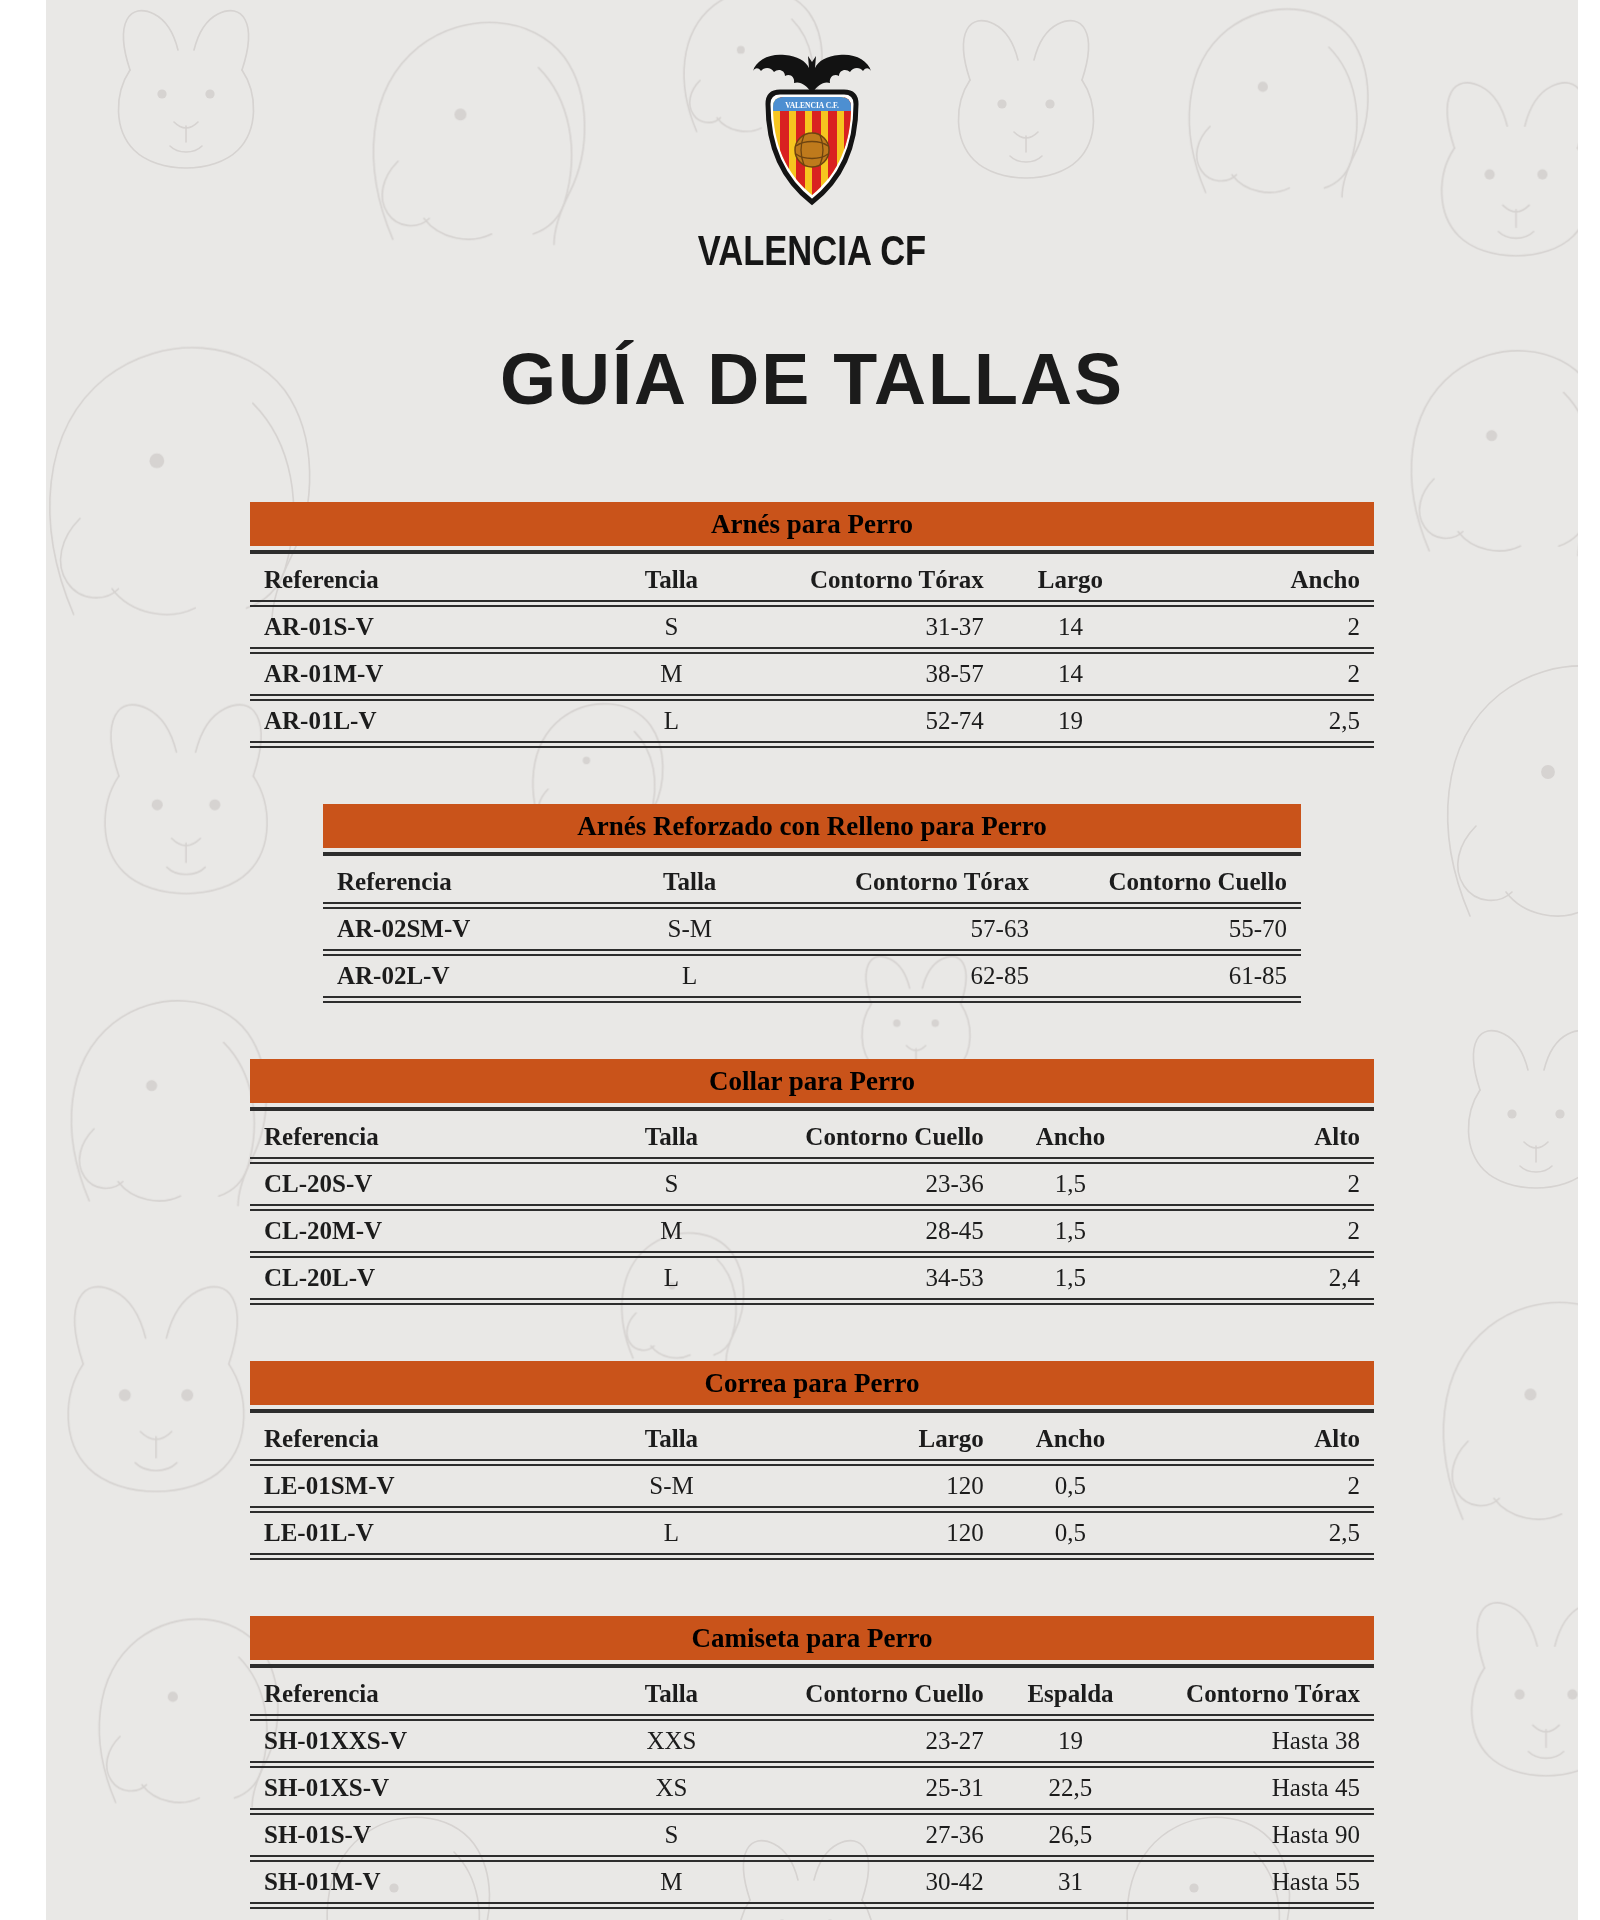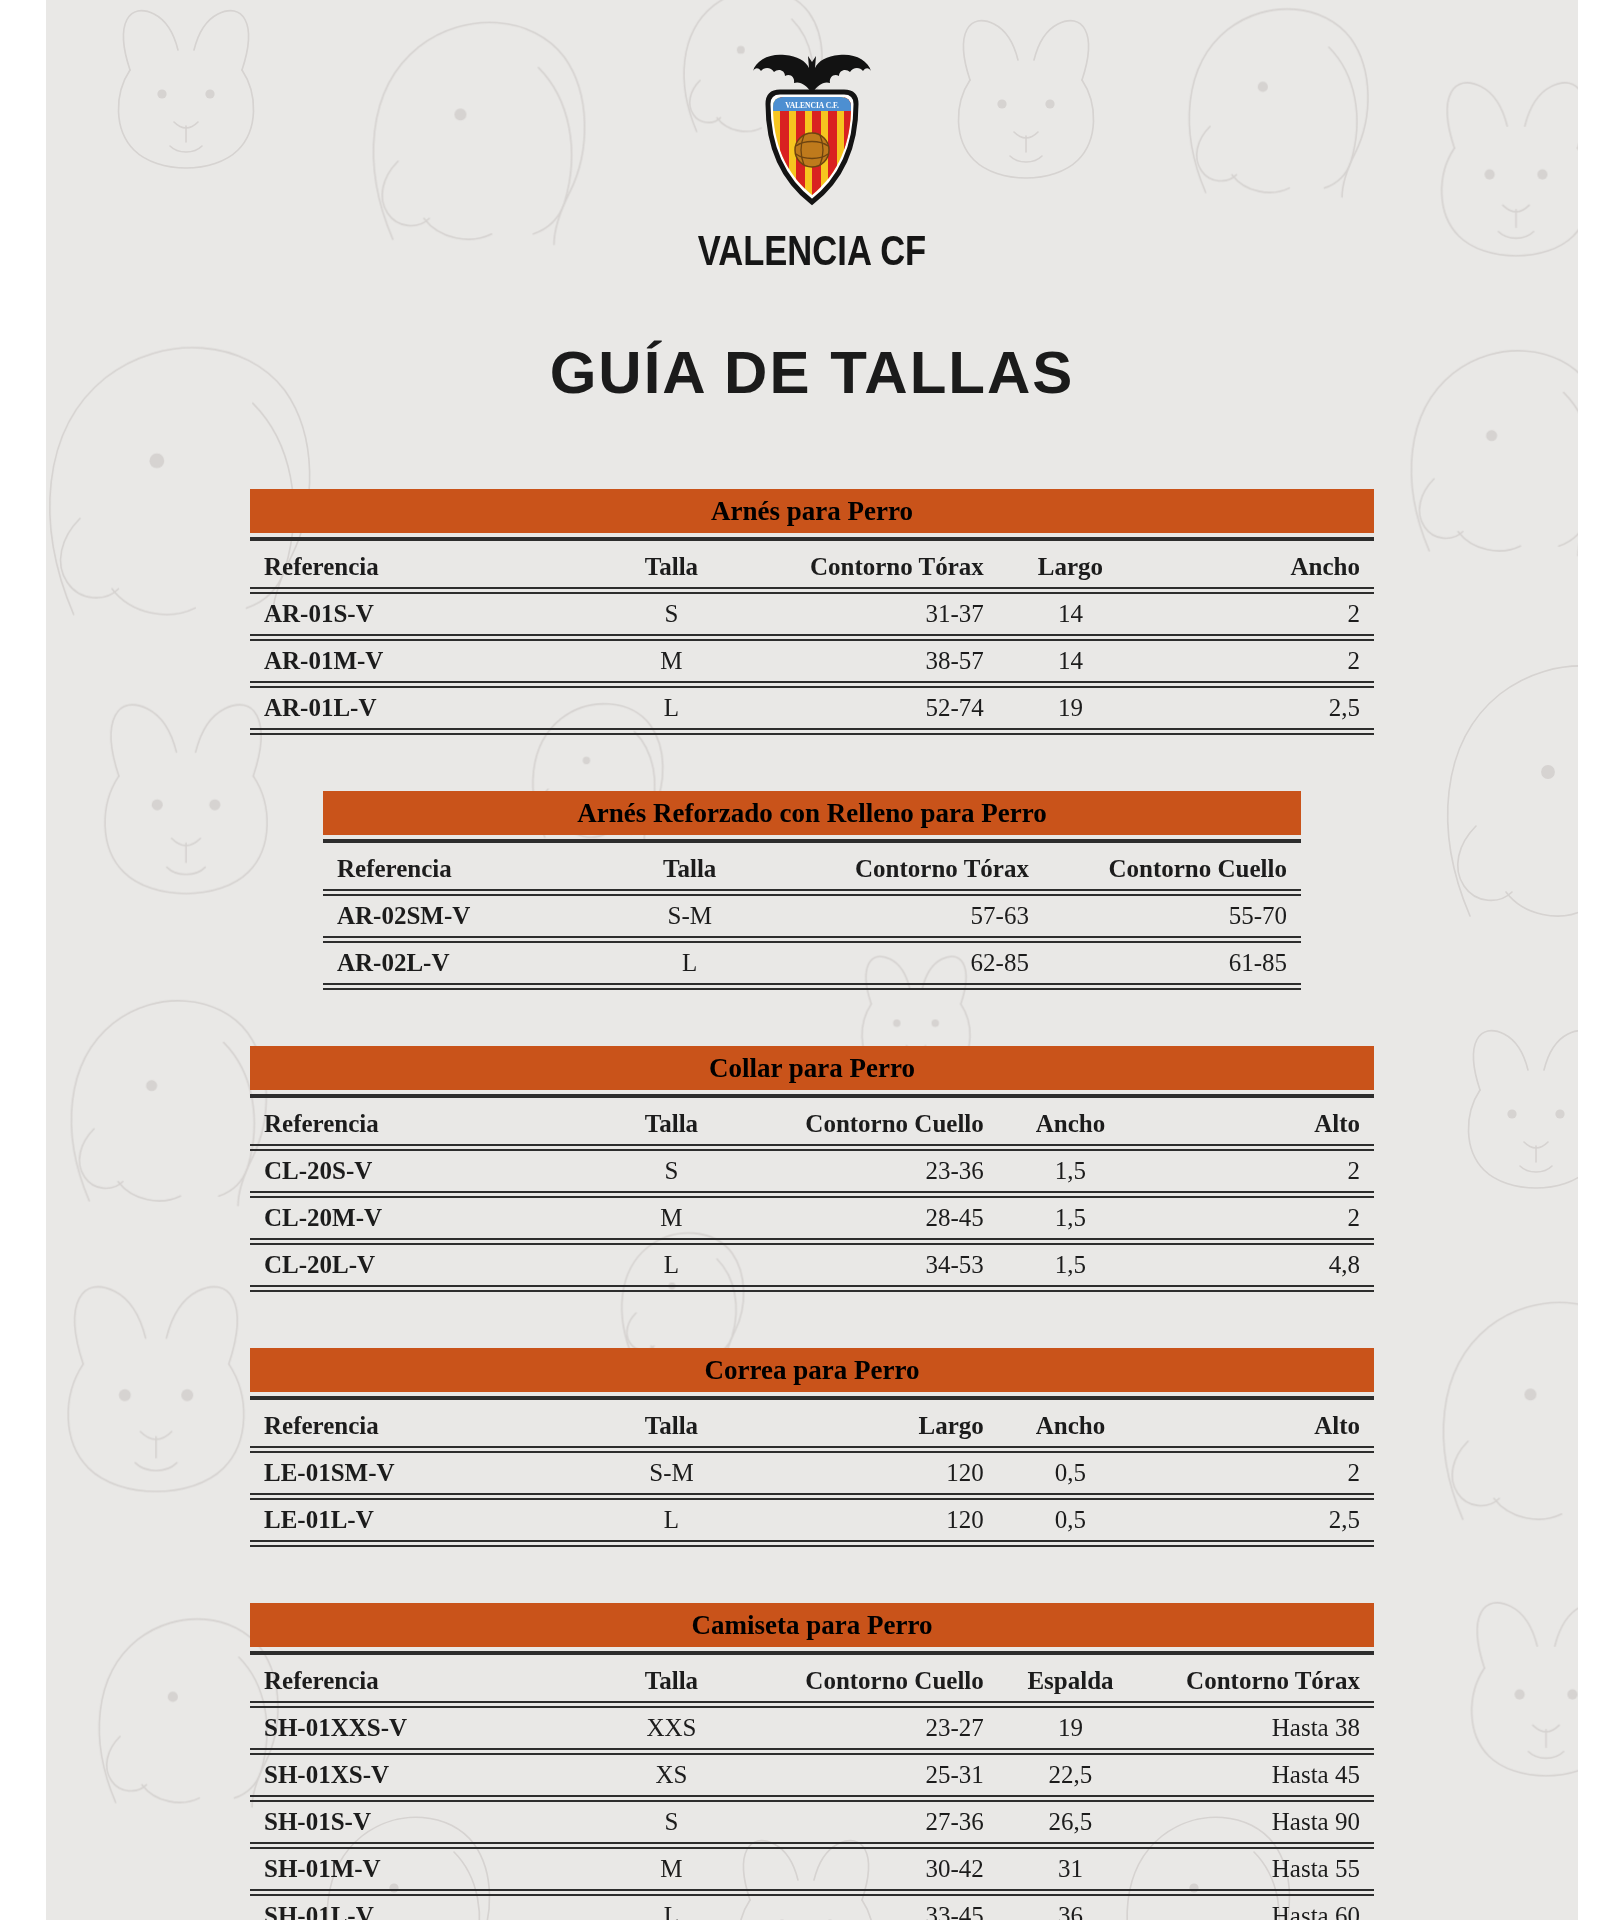--- a/index.html
+++ b/index.html
@@ -10,21 +10,21 @@
   .bg-svg{position:absolute;left:0;top:0;width:100%;height:100%;z-index:0;}
   .content{position:relative;z-index:1;width:100%;height:100%;}
 
   
   .crest-wrap{width:132px;margin:50px auto 0;}
   .crest-wrap svg{display:block;width:132px;height:172px;}
   .brand{margin-top:8px;text-align:center;font-family:"Liberation Sans",sans-serif;
          font-weight:bold;font-size:36px;letter-spacing:0px;color:#161616;}
   .brand span{display:inline-block;transform:scale(0.96,1.18);}
   .page-title{margin-top:66px;text-align:center;font-family:"Liberation Sans",sans-serif;
-         font-weight:bold;font-size:60px;letter-spacing:2px;color:#1b1b1b;}
+         font-weight:bold;font-size:72px;letter-spacing:2px;color:#1b1b1b;}
 
   
   #tables-root{margin-top:82px;}
   .size-table{width:1124px;margin:0 auto 56px auto;}
   .size-table.narrow{width:978px;}
   .banner{height:44px;line-height:44px;background:#c9531a;color:#000000;
           text-align:center;font-size:27px;font-weight:bold;margin-bottom:4px;}
   .top-rule{height:4px;background:#2d2d2d;}
   .row{display:grid;align-items:end;}
   .cols-5{grid-template-columns:30% 15% 21% 14% 20%;}
@@ -208,21 +208,21 @@
               <div class="cell a-center">M</div>
               <div class="cell a-right">28-45</div>
               <div class="cell a-center">1,5</div>
               <div class="cell a-right">2</div>
             </div>
             <div class="row drow cols-5">
               <div class="cell a-left ref">CL-20L-V</div>
               <div class="cell a-center">L</div>
               <div class="cell a-right">34-53</div>
               <div class="cell a-center">1,5</div>
-              <div class="cell a-right">4,8</div>
+              <div class="cell a-right">2,4</div>
             </div>
           </section>
           <section class="size-table">
             <div class="banner">Correa para Perro</div>
             <div class="top-rule"></div>
             <div class="row hrow cols-5">
               <div class="cell a-left ref">Referencia</div>
               <div class="cell a-center">Talla</div>
               <div class="cell a-right">Largo</div>
               <div class="cell a-center">Ancho</div>

